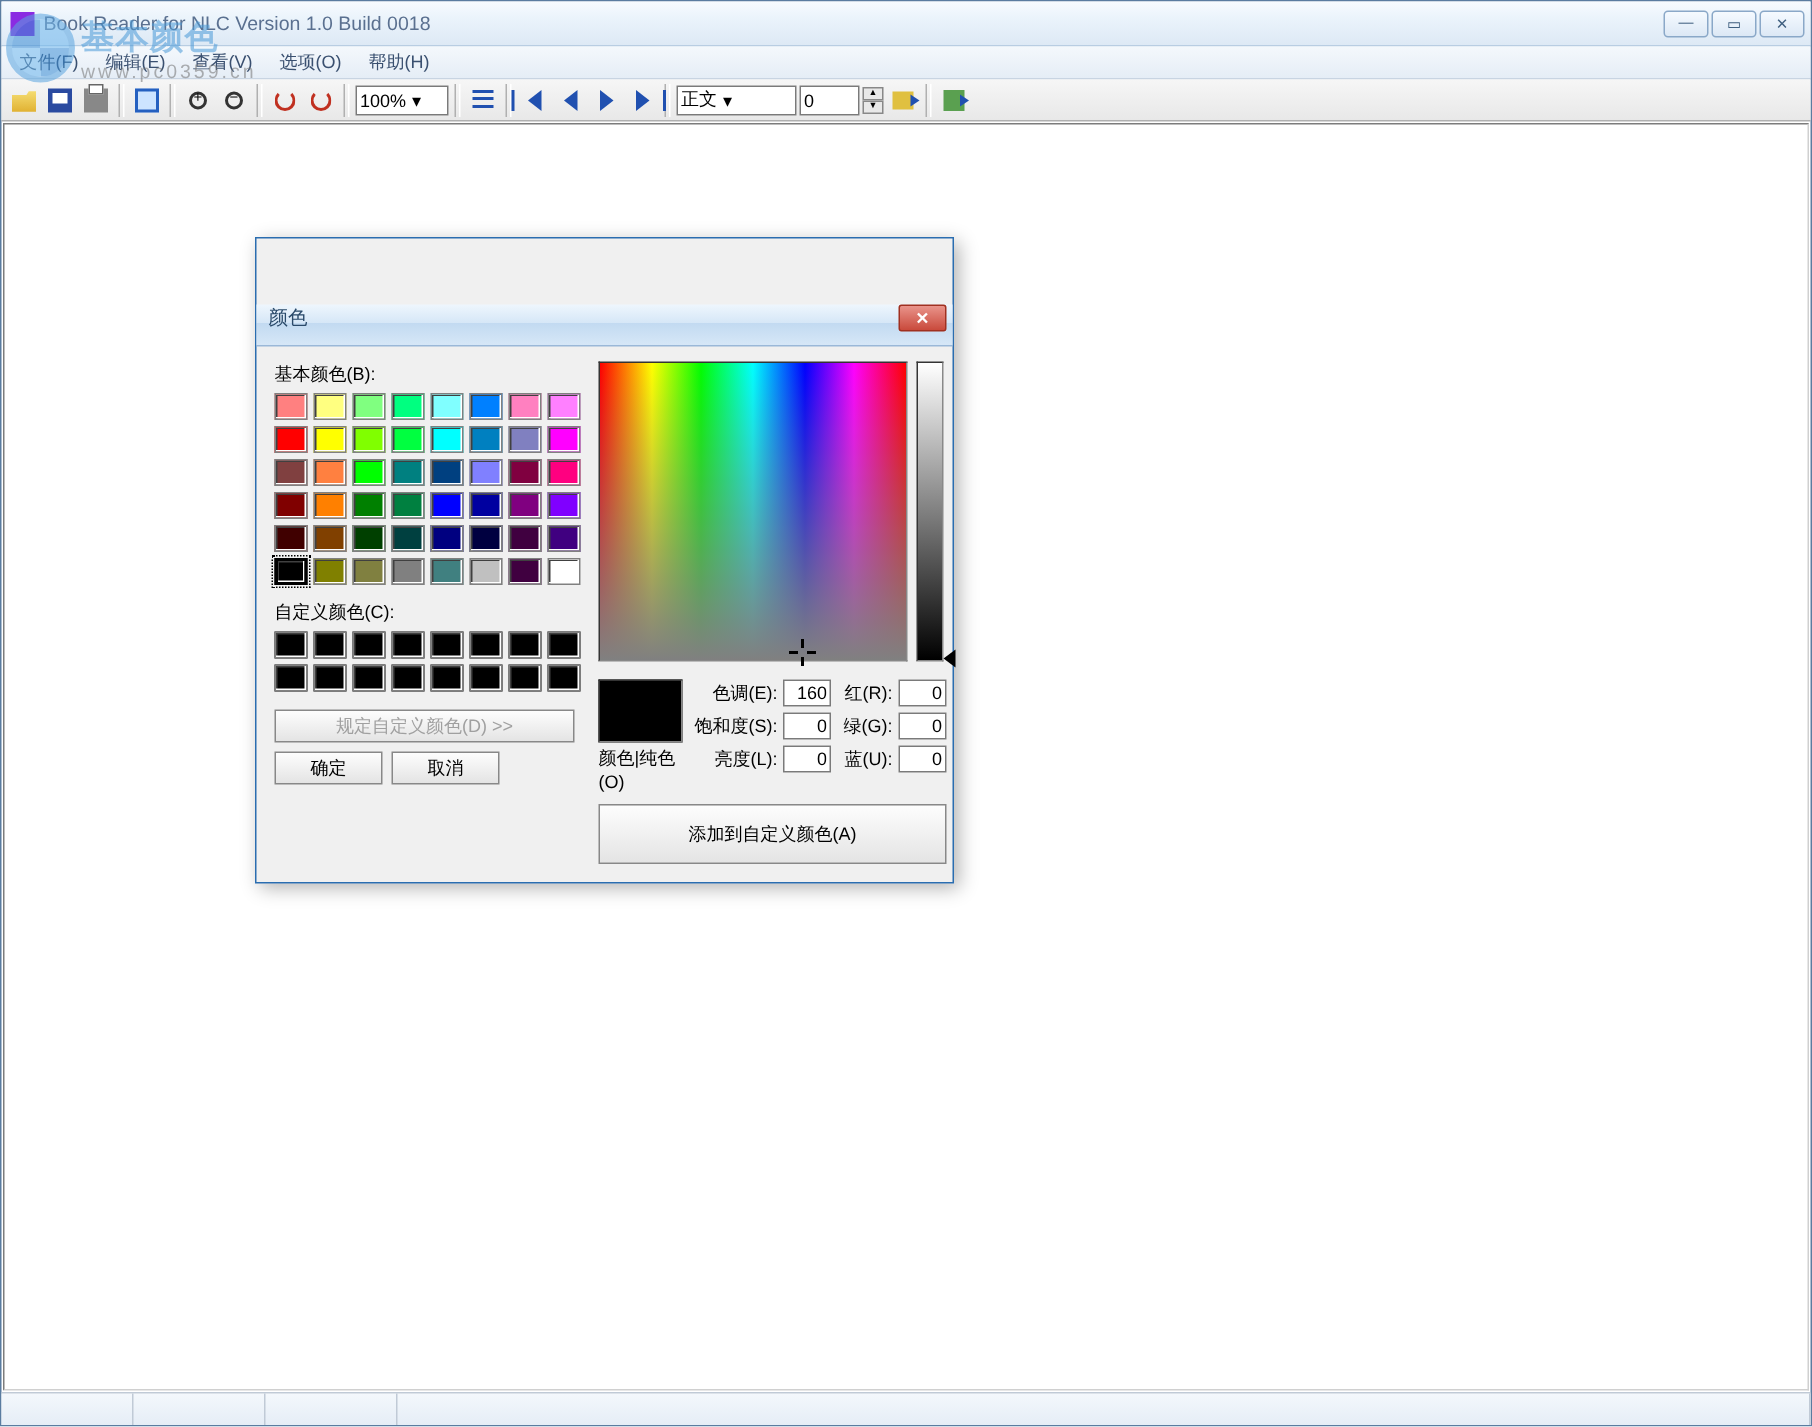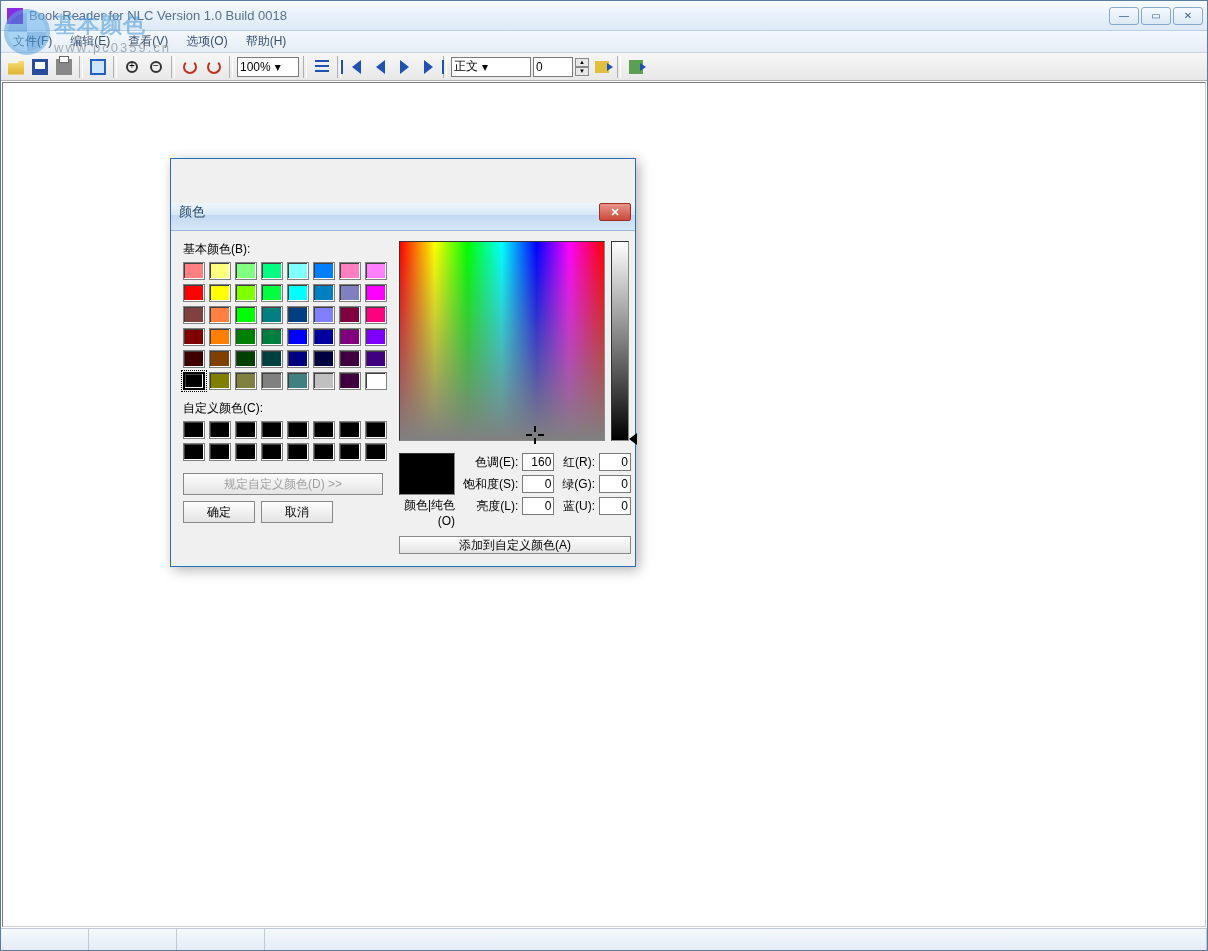--- a/index.html
+++ b/index.html
@@ -72,27 +72,27 @@
 .crosshair::after{left:6px; bottom:-2px; width:2px; height:6px;}
 .crosshair .h1,.crosshair .h2{position:absolute; background:#000; top:6px; height:2px; width:6px;}
 .crosshair .h1{left:-2px;} .crosshair .h2{right:-2px;}
 
 .lum-strip{ width:18px; height:200px; border:1px inset #888; background:linear-gradient(to bottom,#fff 0%,#808080 50%,#000 100%); margin-left:6px;}
 .lum-arrow{ position:absolute; right:-2px; width:0;height:0;border-top:6px solid transparent;border-bottom:6px solid transparent;border-right:8px solid #000;}
 .field-row{ display:flex; position:relative; }
 
 .preview-row{ display:flex; margin-top:12px; gap:8px; align-items:flex-start;}
 .preview-box{ width:56px; height:42px; border:1px inset #888; background:#000;}
-.preview-lbl{ font-size:12px; margin-top:2px;text-align:right;}
+.preview-lbl{ font-size:12px; margin-top:2px;}
 
 .num-grid{ display:grid; grid-template-columns: auto 36px auto 36px; gap:4px 4px; align-items:center; font-size:12px;}
 .num-grid label{ text-align:right; white-space:nowrap;}
 .num-grid input{ width:32px; height:18px; border:1px solid #7a7a7a; font-size:12px; padding:0 2px; text-align:right;}
 
-.add-btn{ width:232px; height:18px; margin-top:8px;}
+.add-btn{ width:232px; height:40px; margin-top:8px;}
 
 
 .ico{ width:16px;height:16px; display:inline-block; }
 .ico-open{ background:linear-gradient(#f7e27a,#e0b030); clip-path:polygon(0 30%,60% 30%,70% 15%,100% 15%,100% 100%,0 100%);}
 .ico-save{ background:#2a4aa0; position:relative;} .ico-save::after{content:"";position:absolute;inset:3px 3px 6px 3px;background:#fff;}
 .ico-print{ background:#888; position:relative;} .ico-print::after{content:"";position:absolute;top:-3px;left:3px;right:3px;height:5px;background:#fff;border:1px solid #666;}
 .ico-full{ border:2px solid #2560c0; background:#cde4ff;}
 .ico-zoomin,.ico-zoomout{ border:2px solid #333; border-radius:50%; width:12px;height:12px; position:relative;}
 .ico-zoomin::after{content:"+";position:absolute;top:-3px;left:1px;font-size:10px;}
 .ico-zoomout::after{content:"−";position:absolute;top:-3px;left:1px;font-size:10px;}

